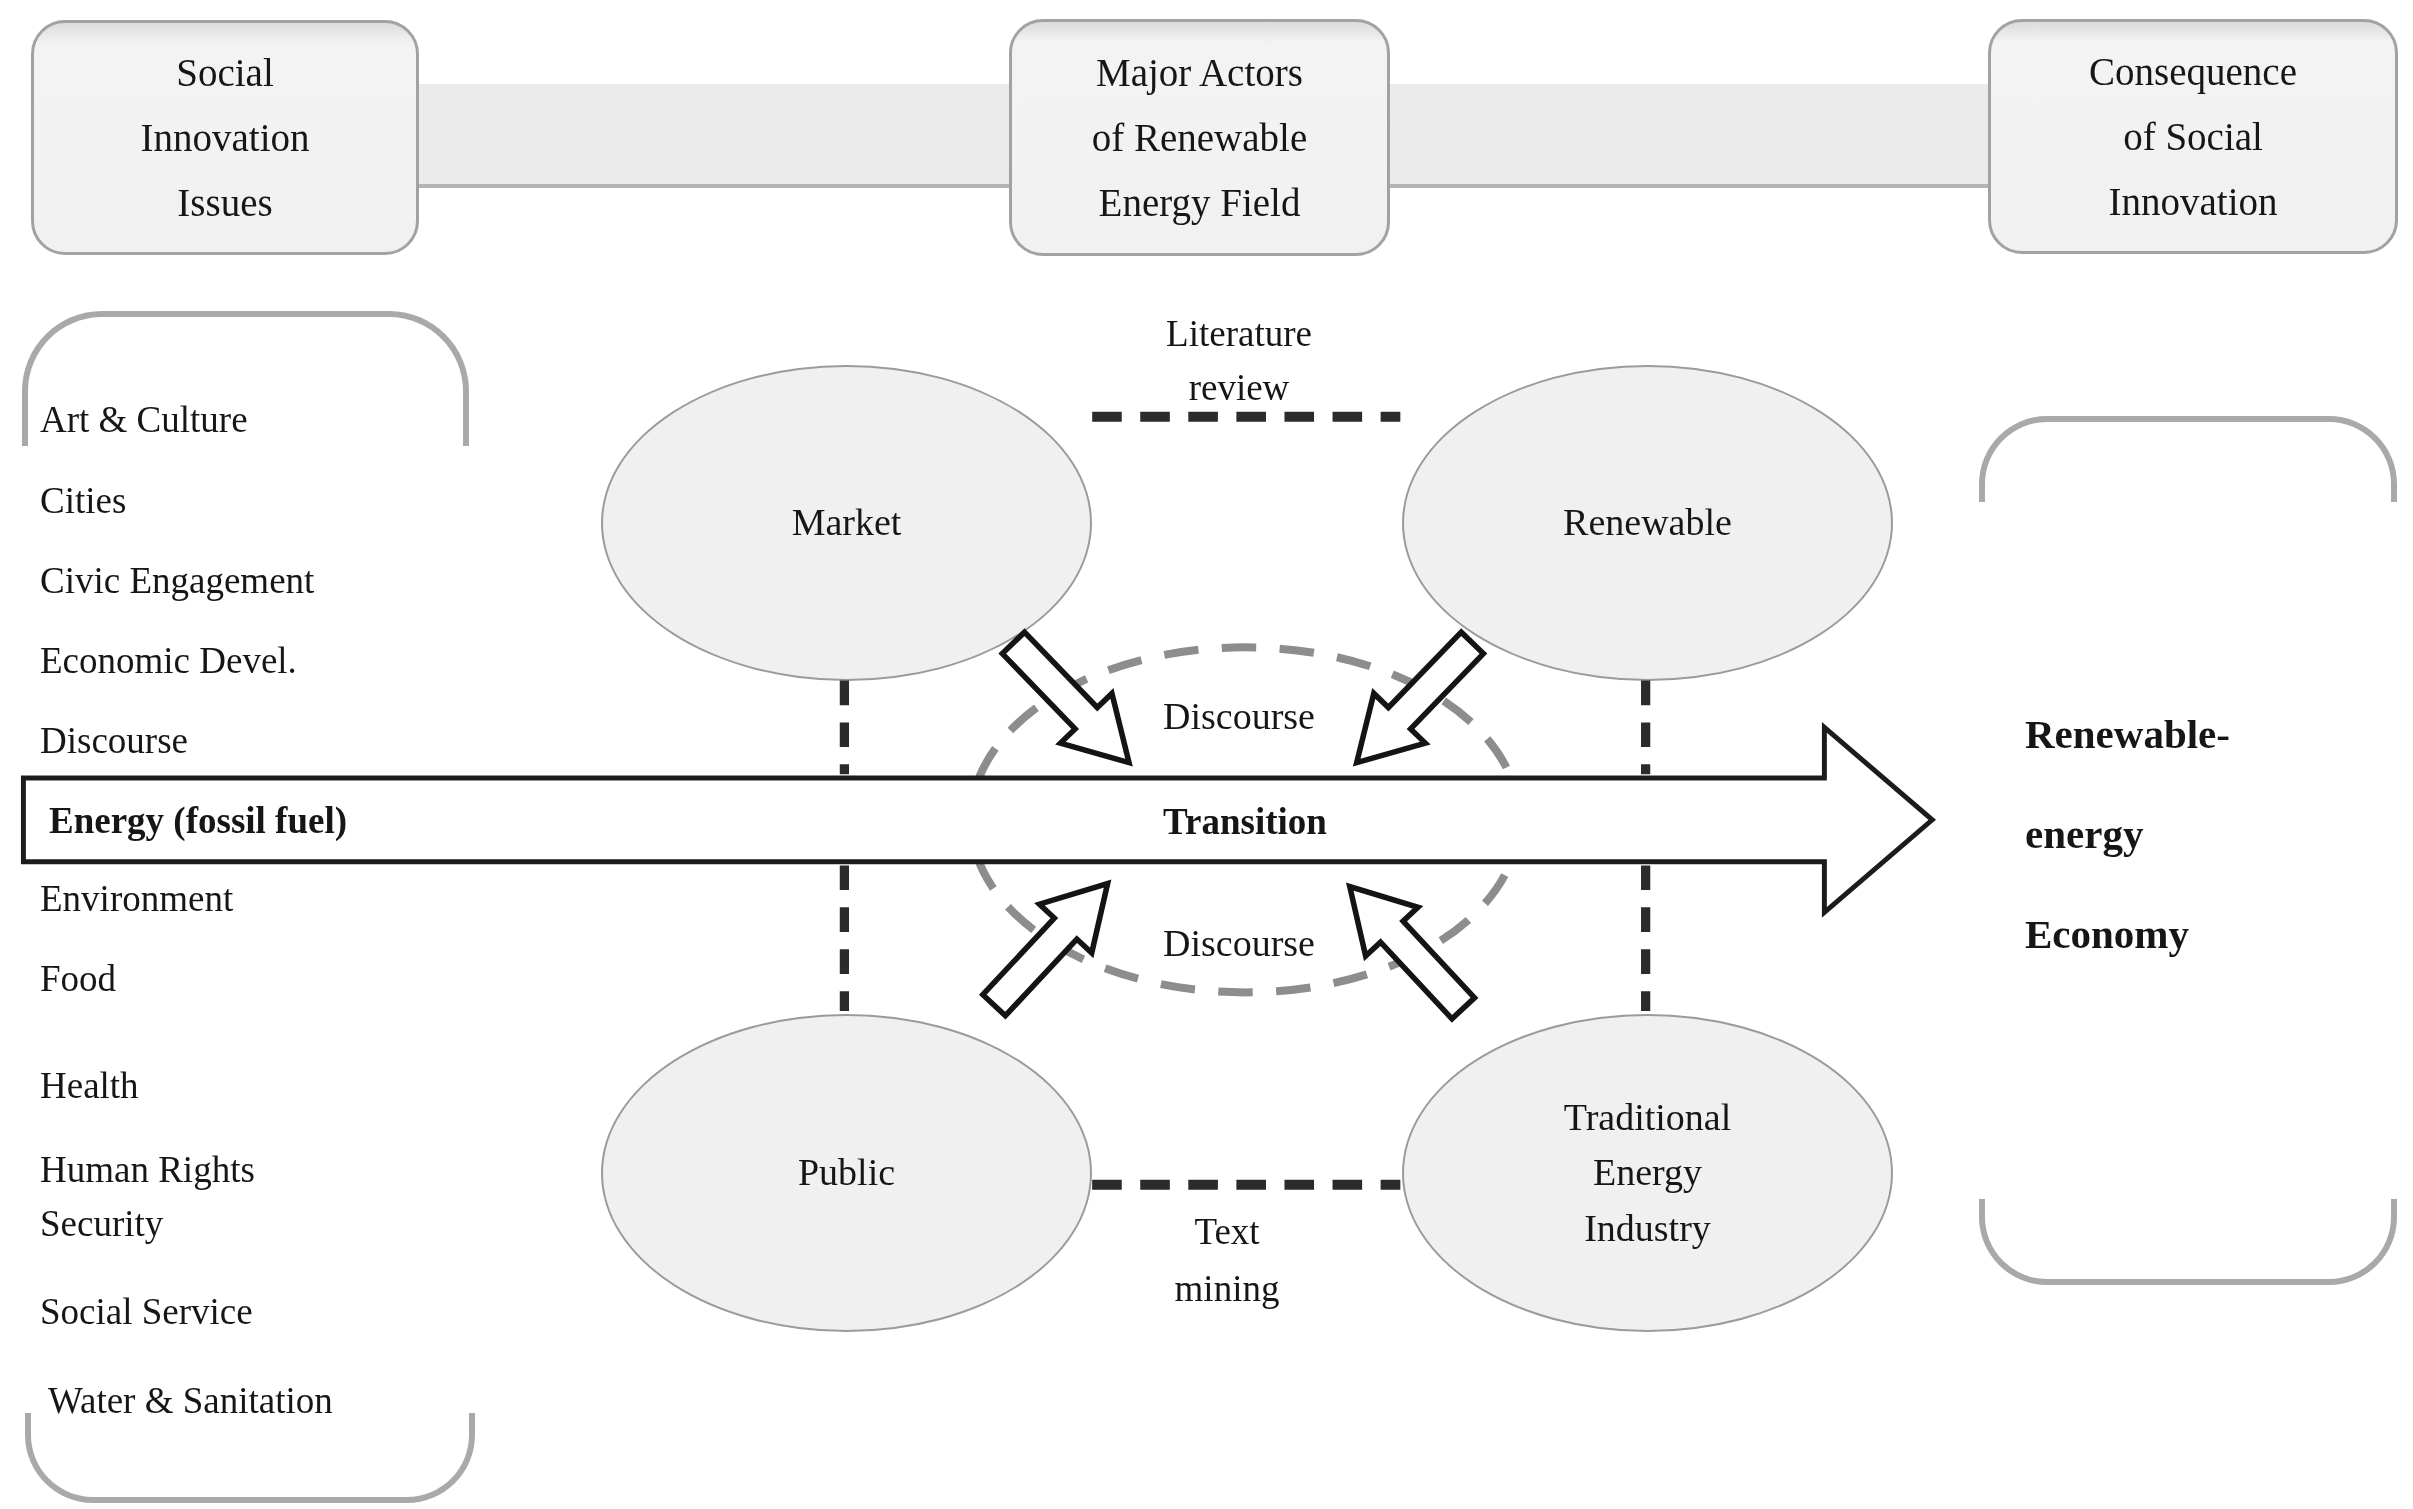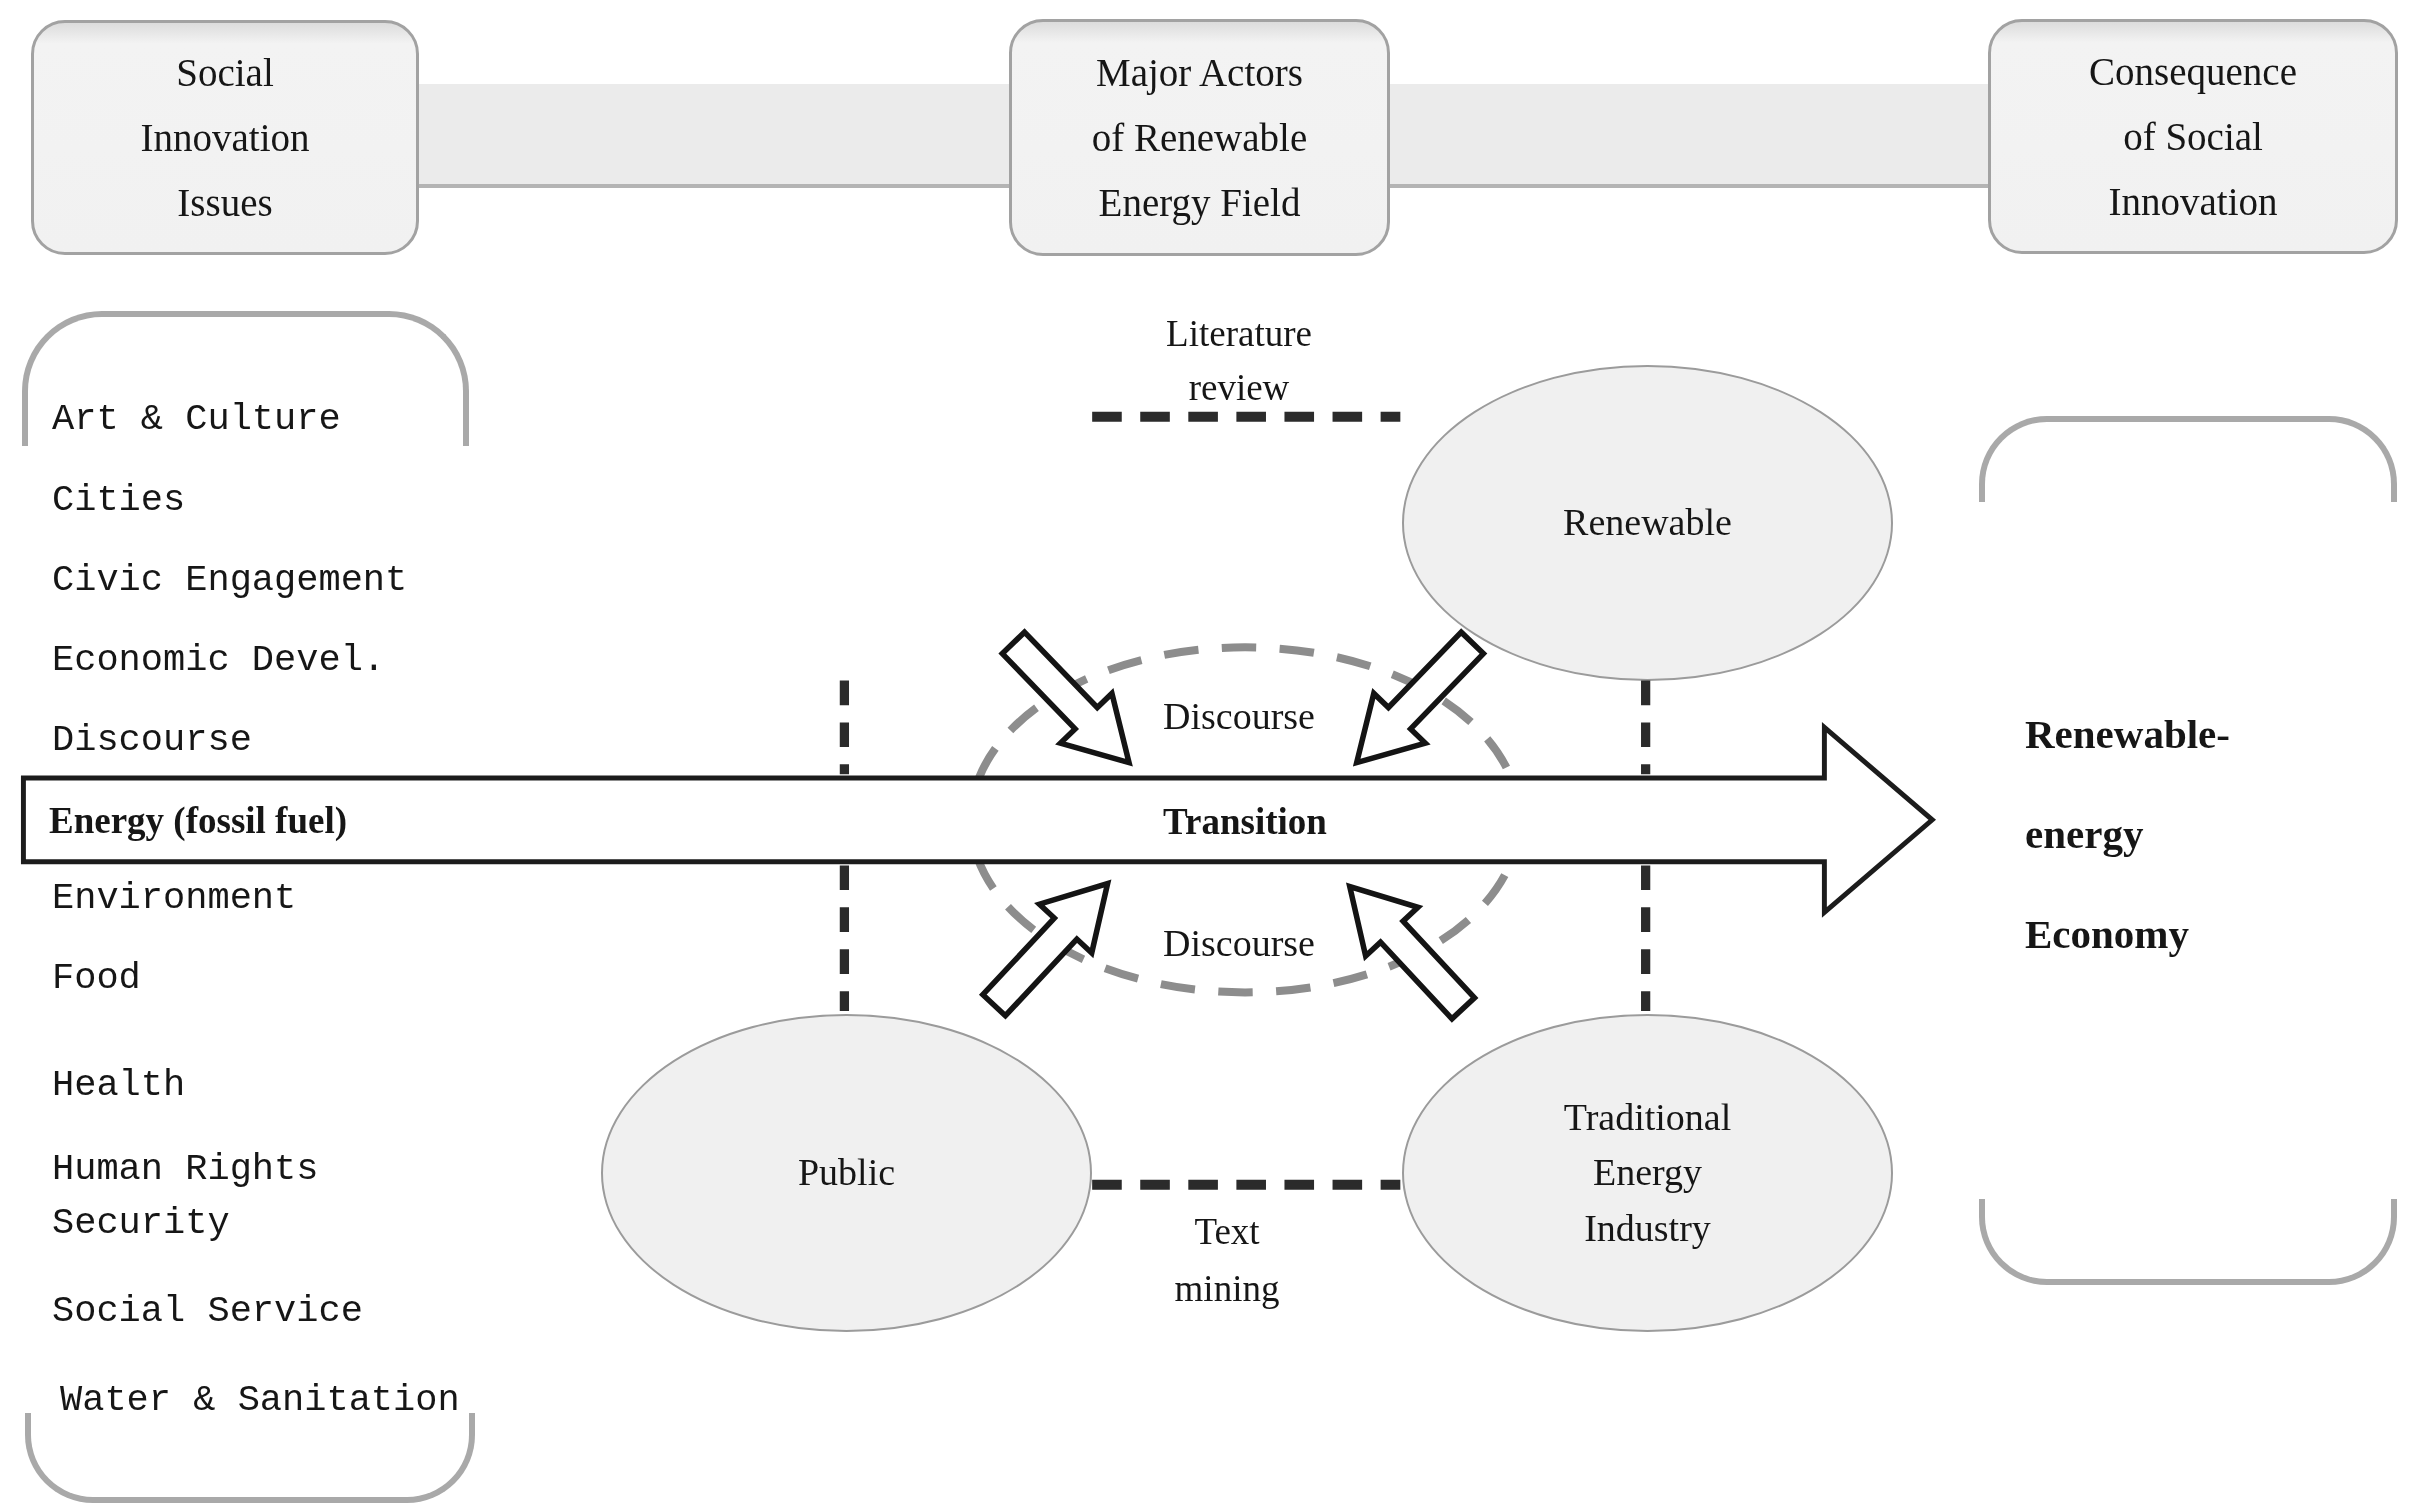--- a/index.html
+++ b/index.html
@@ -21,21 +21,21 @@
   #box-issues{left:31px;top:20.3px;width:382px;height:229px;}
   #box-actors{left:1009px;top:18.5px;width:375px;height:231px;}
   #box-consequence{left:1988px;top:18.5px;width:404px;height:229px;}
   
   .bracket{border:6.8px solid #a9a9a9;}
   #issues-bracket-top{left:21.6px;top:311px;width:435px;height:129px;border-bottom:none;border-radius:80px 80px 0 0;}
   #issues-bracket-bottom{left:25px;top:1413px;width:438px;height:84px;border-top:none;border-radius:0 0 68px 68px;}
   #outcome-bracket-top{left:1979px;top:416px;width:406px;height:80px;border-bottom:none;border-radius:68px 68px 0 0;}
   #outcome-bracket-bottom{left:1979px;top:1199px;width:406px;height:80px;border-top:none;border-radius:0 0 68px 68px;}
   
-  .issue{left:52px;font-size:37px;line-height:41px;white-space:nowrap;font-family:Liberation Mono, monospace;}
+  .issue{left:40px;font-size:37px;line-height:41px;white-space:nowrap;}
   #issue-0{top:399px;}  #issue-1{top:480px;text-align:center;}  #issue-2{top:560px;}
   #issue-3{top:640px;} #issue-4{top:720px;}
   #issue-6{top:878px;} #issue-7{top:958px;} #issue-8{top:1038px;margin-top:27px;}
   #issue-9{top:1121px;margin-top:28px;} #issue-10{top:1203px;} #issue-11{top:1291px;} #issue-12{top:1380px;margin-left:8px;}
   
   .actor{
     border-radius:50%;background:#f0f0f0;border:2.5px solid #9b9b9b;
     display:flex;align-items:center;justify-content:center;text-align:center;
     font-size:38px;line-height:1.45;
   }
@@ -87,20 +87,23 @@
   <div class="abs issue" id="issue-3">Economic Devel.</div>
   <div class="abs issue" id="issue-4">Discourse</div>
   <div class="abs issue" id="issue-6">Environment</div>
   <div class="abs issue" id="issue-7">Food</div>
   <div class="abs issue" id="issue-8">Health</div>
   <div class="abs issue" id="issue-9">Human Rights</div>
   <div class="abs issue" id="issue-10">Security</div>
   <div class="abs issue" id="issue-11">Social Service</div>
   <div class="abs issue" id="issue-12">Water &amp; Sanitation</div>
 
+  <div class="abs actor" id="actor-market">
+    <span class="preline">Market</span>
+  </div>
   <div class="abs actor" id="actor-government">
     <span class="preline">Renewable</span>
   </div>
   <div class="abs actor" id="actor-public">
     <span class="preline">Public</span>
   </div>
   <div class="abs actor" id="actor-industry">
     <span class="preline">Traditional
 Energy
 Industry</span>

